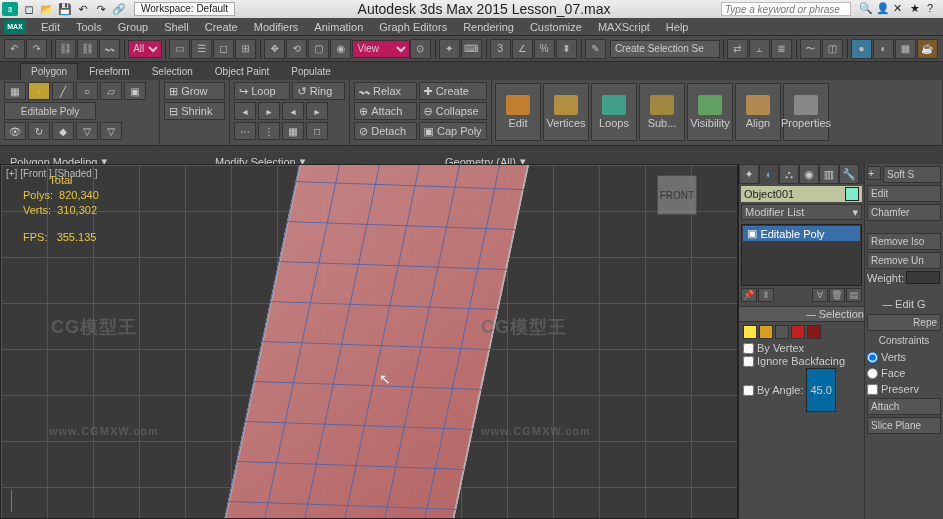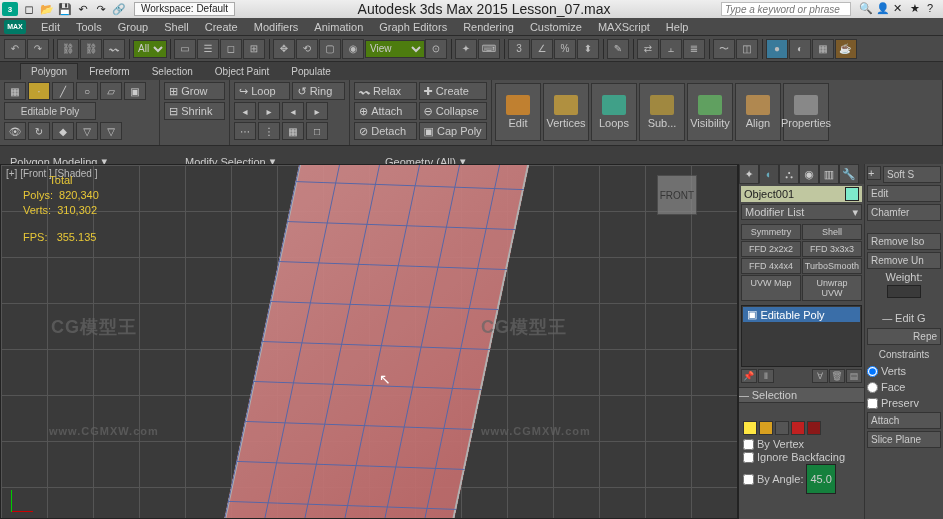--- a/index.html
+++ b/index.html
@@ -18,35 +18,35 @@
 
 
 .menubar { height: 18px; background: #4a4a4a; border-bottom: 1px solid #2a2a2a; display: flex; align-items: center; gap: 2px; padding-left: 4px; }
 .menubar .logo { width: 22px; height: 14px; background: #007a66; border-radius: 2px; display:flex;align-items:center;justify-content:center;color:#fff;font-size:7px;font-weight:bold; margin-right:6px; }
 .menubar span.m { padding: 2px 7px; color: #ccc; cursor: default; }
 
 
 .maintb { height: 26px; background: #4a4a4a; border-bottom: 1px solid #2a2a2a; display: flex; align-items: center; padding: 0 4px; gap: 0; }
 .maintb .btn { width: 22px; height: 20px; border: 1px solid #333; background:#555; margin-right:1px; display:flex;align-items:center;justify-content:center; color:#bbb; font-size:10px;}
 .maintb .sep { width:1px; height:20px; background:#2a2a2a; margin:0 3px; }
-.maintb select { background:#4d7c0f; border:1px solid #333; color:#ccc; height:18px; font-size:10px; }
+.maintb select { background:#be185d; border:1px solid #333; color:#ccc; height:18px; font-size:10px; }
 .maintb .dd { background:#5a5a5a; border:1px solid #333; color:#ccc; font-size:10px; padding:1px 4px; width:110px; height:18px; margin-left:3px; }
 
 
 .ribbon-tabs { height: 18px; background: #3e3e3e; display: flex; align-items: flex-end; padding-left: 20px; }
 .ribbon-tabs .tab { padding: 2px 10px; background: #3e3e3e; color: #ccc; border: 1px solid transparent; font-size:10px; }
 .ribbon-tabs .tab.active { background: #4d4d4d; border: 1px solid #2a2a2a; border-bottom-color: #4d4d4d; }
 .ribbon { height: 66px; background: #4d4d4d; border-bottom: 1px solid #2a2a2a; display: flex; align-items: stretch; }
 .ribbon .panel { border-right: 1px solid #333; padding: 2px 4px; display:flex; flex-direction:column; justify-content:flex-start; position:relative; }
 .ribbon .panel .row { display:flex; gap:2px; }
 .ribbon .rbtn { background:#555; border:1px solid #333; color:#ccc; font-size:10px; display:flex; align-items:center; padding:0 4px; height:18px; gap:3px;}
 .ribbon .rbtn.icon { width:22px; justify-content:center; }
 .ribbon .bigbtn { width:46px; background:#555; border:1px solid #333; color:#ccc; display:flex; flex-direction:column; align-items:center; justify-content:center; font-size:9px; gap:2px; height:58px;}
 .ribbon .bigbtn .ic { width:24px; height:20px; background:#6a6a6a; border-radius:2px; }
-.ribbon-footer { height: 32px; background: #3e3e3e; border-bottom:1px solid #222; display:flex; align-items:center; }
+.ribbon-footer { height: 32px; background: #3e3e3e; border-bottom:1px solid #222; display:flex; align-items:center;gap:30px; }
 .ribbon-footer .ddl { color:#ccc; font-size:10px; padding:0 10px; display:flex; align-items:center; gap:4px;}
 
 
 .workspace-area { position:absolute; top: 164px; bottom:0; left:0; right:0; display:flex;border-radius:24px; }
 .viewport { flex:1; background:#3a3a3a; position:relative; background-image:
   linear-gradient(#555 1px, transparent 1px),
   linear-gradient(90deg, #555 1px, transparent 1px);
   background-size: 46px 46px;
   border:1px solid #222;
   overflow:hidden;
@@ -75,30 +75,30 @@
 .cmd-tabs .ctab.active { background:#4a4a4a; border-bottom-color:#4a4a4a; }
 .obj-name { height:16px; background:#c0c7a0; color:#222; padding:0 3px; font-size:10px; display:flex;align-items:center; margin:2px 2px 0 2px;}
 .obj-color { width:14px; height:14px; background:#7eeacb; border:1px solid #222; margin-left:auto;}
 .mod-list { background:#555; border:1px solid #333; color:#ccc; font-size:10px; height:16px; margin:2px; padding:0 3px; display:flex;align-items:center; justify-content:space-between;}
 .mod-btns { display:flex; flex-wrap:wrap; margin:2px; gap:1px; }
 .mod-btns .mb { flex:1 0 48%; background:#555; border:1px solid #333; font-size:9px; padding:2px 2px; text-align:center; color:#ccc; }
 .stack { background:#3a3a3a; border:1px solid #222; margin:2px; height:62px; position:relative;}
 .stack .item { background:#3a6ea8; color:#fff; font-size:10px; padding:1px 4px; margin:1px; display:flex; align-items:center; gap:3px;}
 .stack-tb { display:flex; gap:1px; margin:0 2px 4px 2px; }
 .stack-tb .sb { width:16px; height:14px; background:#555; border:1px solid #333; display:flex;align-items:center;justify-content:center;color:#aaa;font-size:9px;}
-.rollout-head { background:#5a5a5a; color:#ccc; text-align:left; font-size:10px; padding:1px 0; border-top:1px solid #333;border-bottom:1px solid #333;}
-.sel-panel { padding:3px 4px; font-size:10px;margin-top:15px; }
+.rollout-head { background:#5a5a5a; color:#ccc; text-align:right; font-size:10px; padding:1px 0; border-top:1px solid #333;border-bottom:1px solid #333;}
+.sel-panel { padding:3px 4px; font-size:10px; }
 .sel-icons { display:flex; gap:2px; margin-bottom:3px; align-items:center;}
 .sel-icons .si { width:14px; height:14px; border:1px solid #333; }
 .sel-icons .si.vert{background:#ffe742;} .sel-icons .si.edge{background:#d8a020;} .sel-icons .si.bord{background:#555;} .sel-icons .si.poly{background:#c02020;} .sel-icons .si.elem{background:#8a1818;}
 .chk { display:flex; align-items:center; gap:3px; margin:1px 0; color:#ccc;}
 .chk input{width:11px;height:11px;}
 .side-btn { background:#555; border:1px solid #333; color:#ccc; font-size:10px; padding:2px 3px; text-align:left;}
 .side-hdr { color:#ccc; font-size:10px; text-align:center; padding:2px 0;}
-.spin { display:flex; align-items:center; gap:2px; font-size:10px;flex-direction:column;}
+.spin { display:flex; align-items:center; gap:2px; font-size:10px;}
 .spin .val{background:#3a3a3a;border:1px solid #222;width:34px;height:13px;padding:0 2px;}
 </style>
 </head>
 <body>
 
 <div class="titlebar">
   <div class="app-icon">3</div>
   <div class="qat">
     <span>◻</span>
     <span>📂</span>
@@ -159,20 +159,21 @@
   <span class="sep"></span>
   <span class="btn">✦</span>
   <span class="btn">⌨</span>
   <span class="sep"></span>
   <span class="btn">3</span>
   <span class="btn">∠</span>
   <span class="btn">%</span>
   <span class="btn">⬍</span>
   <span class="sep"></span>
   <span class="btn">✎</span>
+  <input class="dd" value="Create Selection Se" style="">
   <span class="sep"></span>
   <span class="btn">⇄</span>
   <span class="btn">⫠</span>
   <span class="btn">≣</span>
   <span class="sep"></span>
   <span class="btn">〜</span>
   <span class="btn">◫</span>
   <span class="sep"></span>
   <span class="btn" style="background:#3a7a9a">●</span>
   <span class="btn">◐</span>
@@ -352,30 +353,20 @@
         <div class="ctab">🔧</div>
       </div>
       <div class="obj-name">
           <span>Object001</span>
           <span class="obj-color"></span>
         </div>
       <div class="mod-list">
           <span>Modifier List</span>
           <span>▾</span>
         </div>
-      <div class="mod-btns">
-        <div class="mb">Symmetry</div>
-        <div class="mb">Shell</div>
-        <div class="mb">FFD 2x2x2</div>
-        <div class="mb">FFD 3x3x3</div>
-        <div class="mb">FFD 4x4x4</div>
-        <div class="mb">TurboSmooth</div>
-        <div class="mb">UVW Map</div>
-        <div class="mb">Unwrap UVW</div>
-      </div>
       <div class="stack">
         <div class="item">
             <span>▣</span>
             <span>Editable Poly</span>
           </div>
       </div>
       <div class="stack-tb">
         <span class="sb">📌</span>
         <span class="sb">Ⅱ</span>
         <span style="flex:1"></span>
@@ -396,21 +387,21 @@
             <input type="checkbox" style="">
             <span>By Vertex</span>
           </label>
         <label class="chk">
             <input type="checkbox" style="">
             <span>Ignore Backfacing</span>
           </label>
         <label class="chk">
             <input type="checkbox" style="">
             <span>By Angle:</span> 
-            <span class="val" style="background:#15803d;border:1px solid #222;padding:8px 3px">45.0</span>
+            <span class="val" style="background:#0369a1;border:1px solid #222;padding:15px 3px">45.0</span>
           </label>
       </div>
     </div>
 
     <div class="cmd-side">
       <div style="display:flex;gap:2px">
           <span style="background:#555;border:1px solid #333;width:14px;height:14px">+</span>
           <span class="side-btn" style="flex:1">Soft S</span>
         </div>
       <div class="side-btn">Edit</div>

